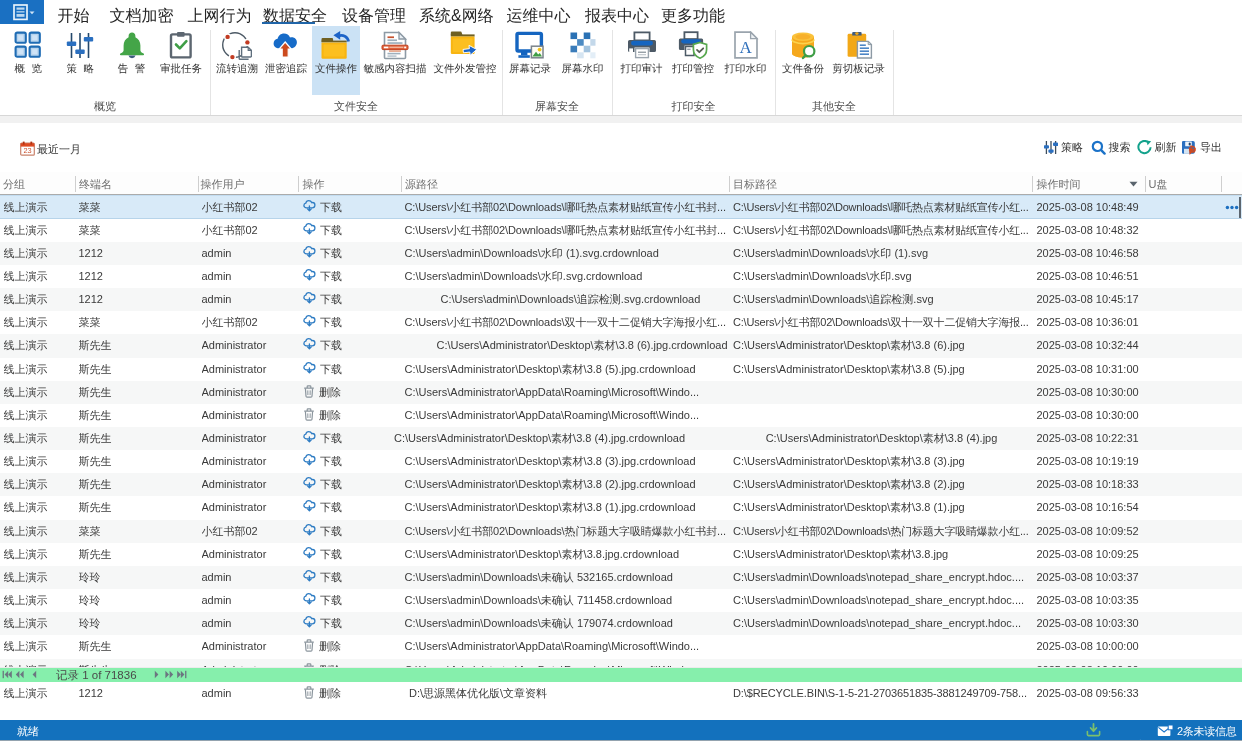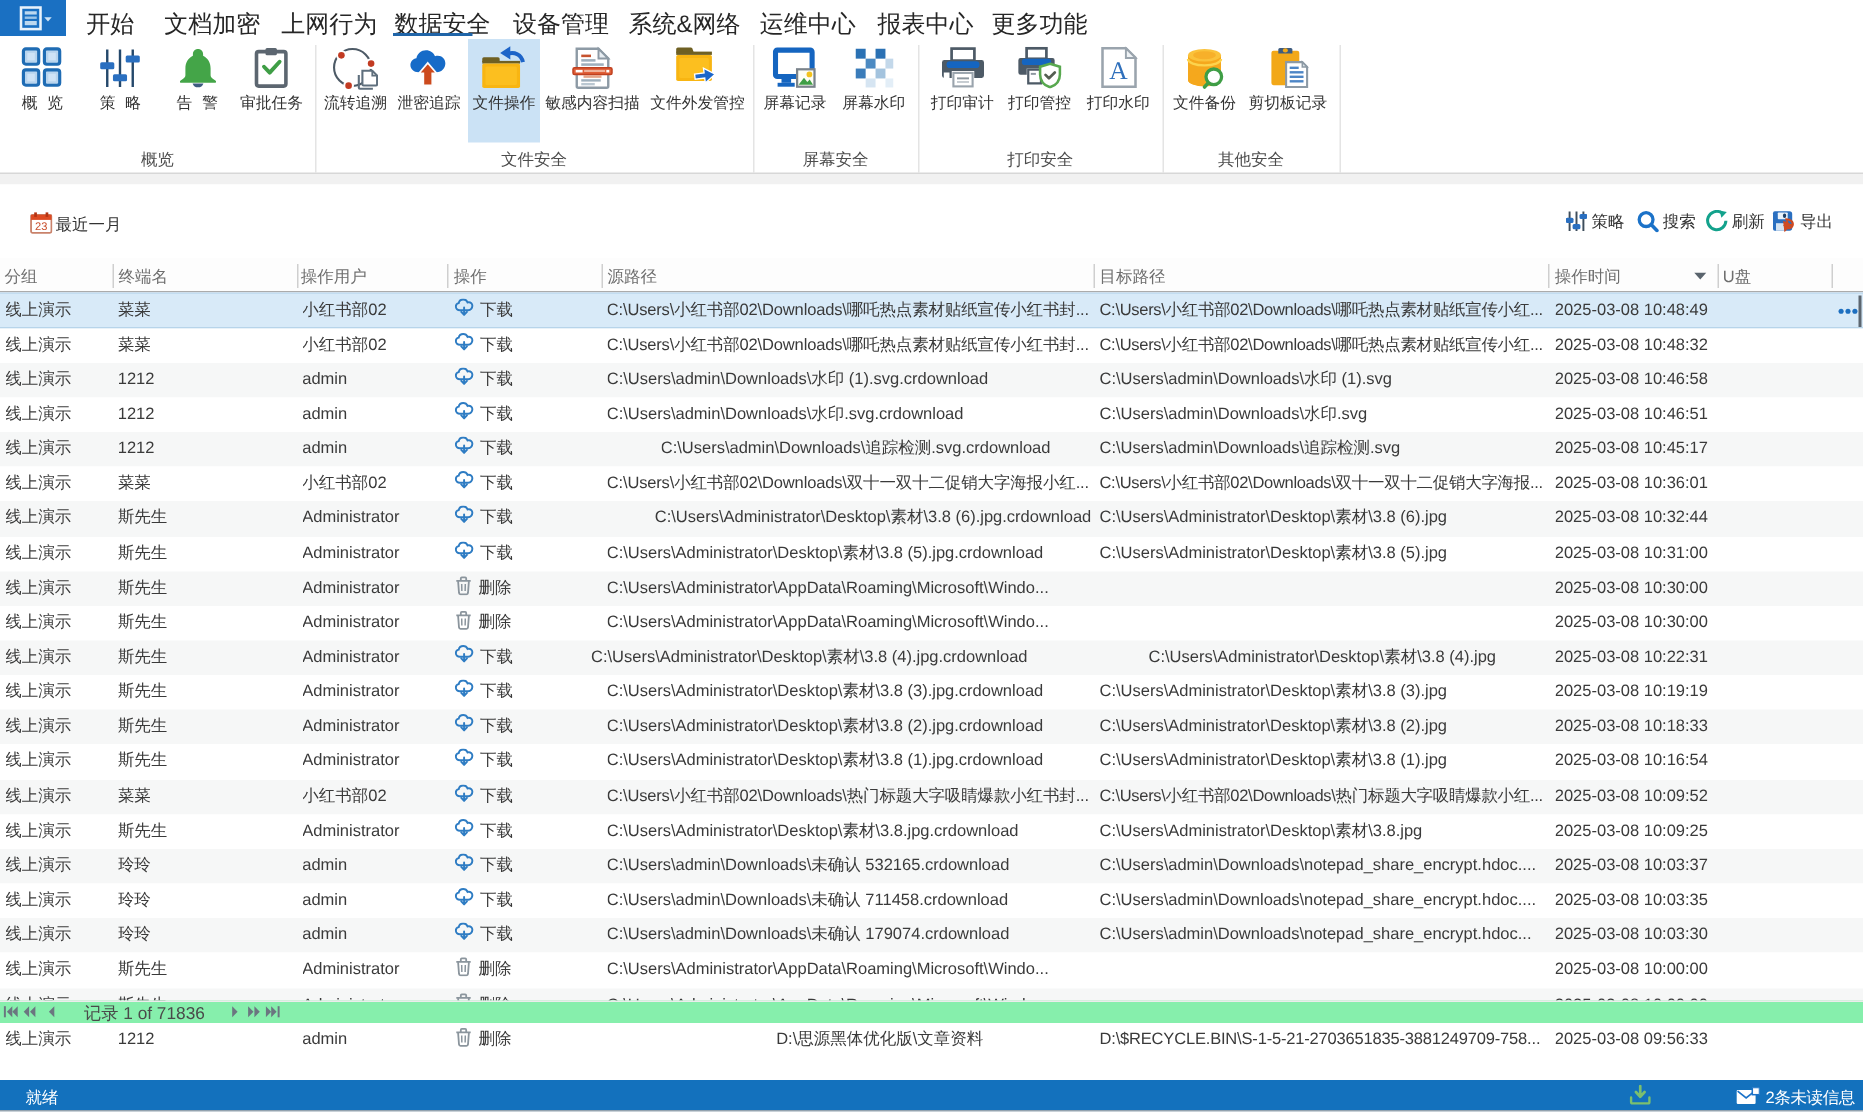--- a/index.html
+++ b/index.html
@@ -620,21 +620,21 @@
 </div>
 <div class="row" style="top:486.36px;background:#ffffff;">
 <span class="cell" style="left:3.5px;width:69px">线上演示</span>
 <span class="cell" style="left:78.5px;width:117px">1212</span>
 <span class="cell" style="left:201.5px;width:95px">admin</span>
 <span class="cell opcell" style="left:303px;width:96px"><svg width="12" height="13" viewBox="0 0 12 13">
           <path d="M1.2 3.2 L10.8 3.2 M4.2 3 L4.2 1.6 A0.7 0.7 0 0 1 4.9 0.9 L7.1 0.9 A0.7 0.7 0 0 1 7.8 1.6 L7.8 3" fill="none" stroke="#8b959d" stroke-width="1.2"></path>
           <path d="M2.4 3.4 L3 11.3 A1 1 0 0 0 4 12.2 L8 12.2 A1 1 0 0 0 9 11.3 L9.6 3.4" fill="none" stroke="#8b959d" stroke-width="1.2"></path>
           <path d="M4.8 5.4 L4.9 10 M7.2 5.4 L7.1 10" stroke="#8b959d" stroke-width="1"></path>
         </svg><span>删除</span></span>
-<span class="cell" style="left:425px;width:323px;text-align:center;">D:\思源黑体优化版\文章资料</span>
+<span class="cell" style="left:409px;width:323px;">D:\思源黑体优化版\文章资料</span>
 <span class="cell" style="left:733px;width:297px;letter-spacing:-0.12px;">D:\$RECYCLE.BIN\S-1-5-21-2703651835-3881249709-758...</span>
 <span class="cell" style="left:1036.5px;width:107px">2025-03-08 09:56:33</span>
 </div>
 </div>
 <div id="pager">
 <div class="abs" style="left:2px;top:1.6px">
       <svg width="10" height="9" viewBox="0 0 10 9">
         <rect x="0.6" y="0.8" width="1.3" height="7.4" fill="#6b7680"></rect>
         <polygon points="6.2,0.8 2.6,4.5 6.2,8.2" fill="#6b7680"></polygon>
         <polygon points="9.8,0.8 6.2,4.5 9.8,8.2" fill="#6b7680"></polygon>

